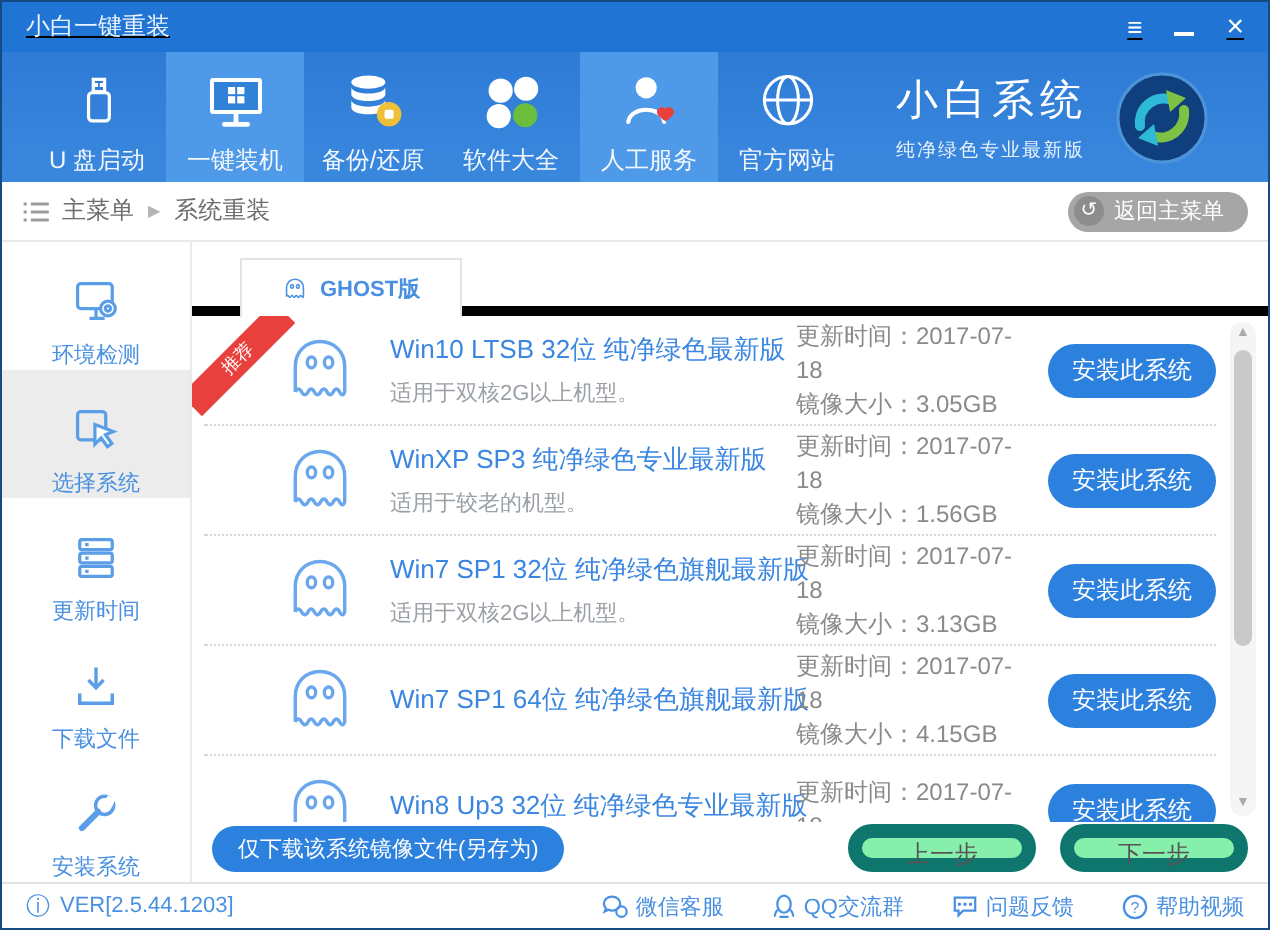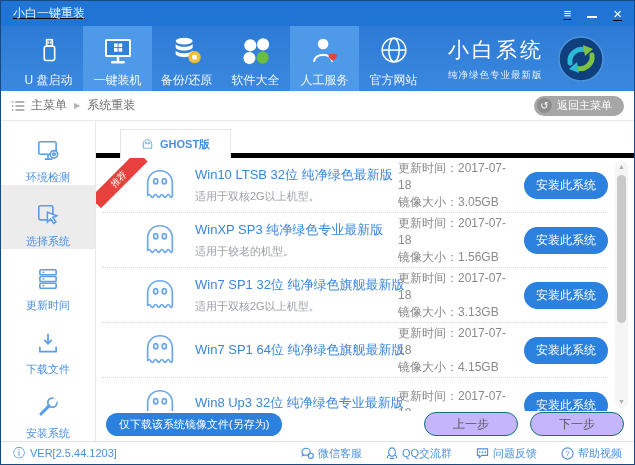--- a/index.html
+++ b/index.html
@@ -74,22 +74,22 @@
              background:#f5f5f5; border-radius:7px; display:flex; flex-direction:column;
              align-items:center; }
   .vscroll .arr { font-size:7px; color:#ababab; line-height:12px; height:12px; cursor:pointer; }
   .vscroll .arr.dn { margin-top:auto; }
   .vthumb { position:absolute; top:14px; left:2px; width:9px; height:60%;
             background:#c9c9c9; border-radius:5px; cursor:pointer; }
 
   .actions { height:30px; flex:none; display:flex; align-items:center; padding:0 10px 4px 10px; }
   .dl-btn { height:23px; border:none; border-radius:12px; background:#2c80de; color:#fff;
             font-size:11px; padding:0 13px; cursor:pointer; }
-  .step-btn { height:24px; width:94px; border:1px solid #0f766e; border-radius:13px;
-              background:#c4b5fd; color:#555; font-size:12px; cursor:pointer; }
+  .step-btn { height:24px; width:94px; border:7px solid #0f766e; border-radius:13px;
+              background:#86efac; color:#555; font-size:12px; cursor:pointer; }
   .step-btn.prev { margin-left:auto; }
   .step-btn.next { margin-left:12px; }
 
   
   .statusbar { height:23px; flex:none; border-top:1px solid #e2e2e2; display:flex;
                align-items:center; padding:0 12px; background:#fff; }
   .ver { color:#4a90e2; font-size:11px; display:flex; align-items:center; gap:5px; }
   .ver .i-circ { font-size:12px; line-height:1; }
   .foot-links { margin-left:auto; display:flex; gap:24px; }
   .foot-link { display:flex; align-items:center; gap:4px; color:#4a90e2; font-size:11px;

